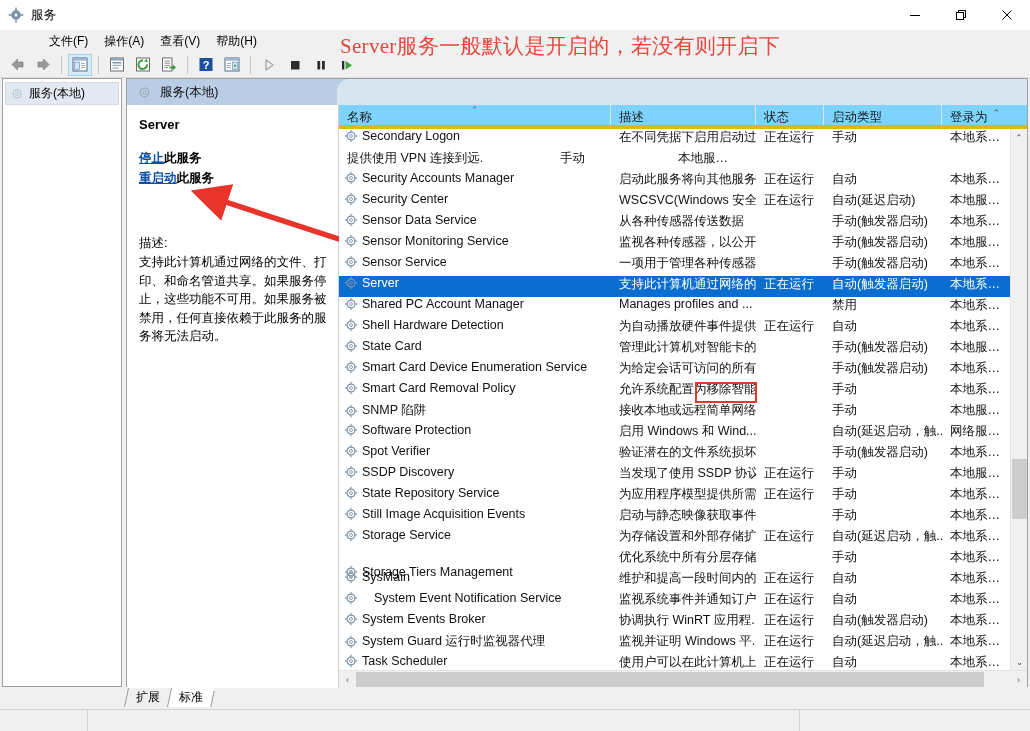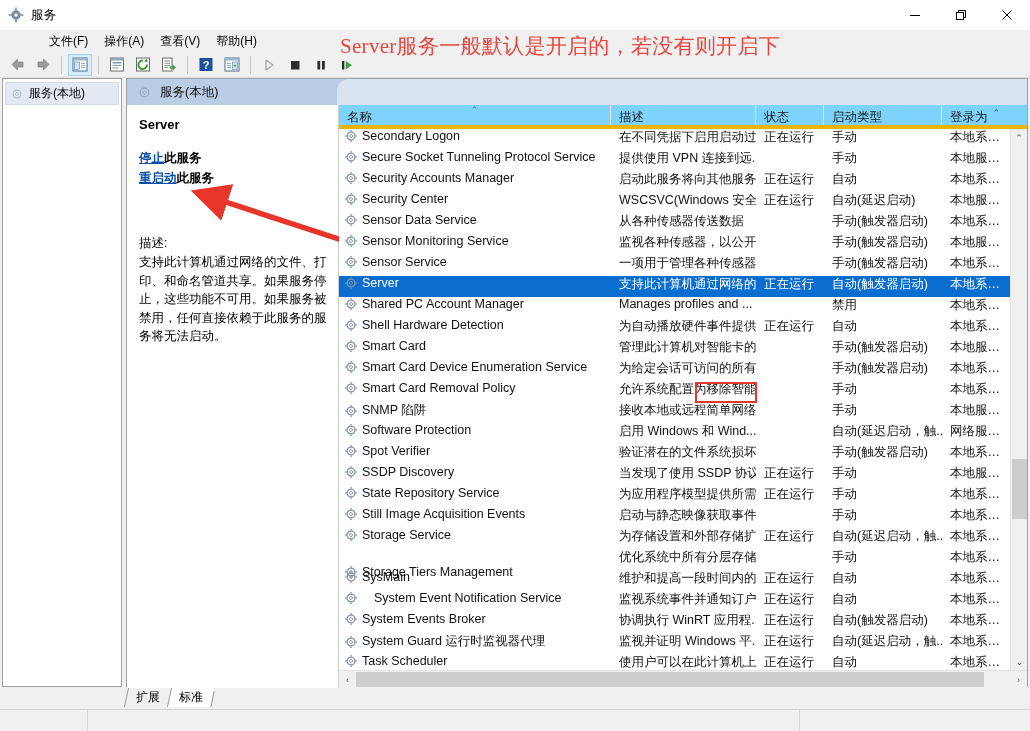--- a/index.html
+++ b/index.html
@@ -447,33 +447,20 @@
                     </g>
                   </svg>
                   <span>Secondary Logon</span>
                 </div>
                 <div class="lv-td" style="width: 145px; flex: 0 0 145px;">在不同凭据下启用启动过...</div>
                 <div class="lv-td" style="width: 68px; flex: 0 0 68px;">正在运行</div>
                 <div class="lv-td" style="width: 118px; flex: 0 0 118px;">手动</div>
                 <div class="lv-td" style="width: 60px; flex: 0 0 60px;">本地系…</div>
               </div>
               <div class="lv-row">
-                <div class="lv-td name" style="width: 272px; flex: 0 0 272px;">
-                  <svg viewBox="0 0 16 16" class="gear-glyph">
-                    <circle cx="8" cy="8" r="4.5" fill="none" stroke="#7d93a8" stroke-width="1.5"></circle>
-                    <circle cx="8" cy="8" r="1.7" fill="none" stroke="#7d93a8" stroke-width="1"></circle>
-                    <g fill="#7d93a8">
-                      <rect x="7.3" y="1" width="1.4" height="2"></rect>
-                      <rect x="7.3" y="13" width="1.4" height="2"></rect>
-                      <rect x="1" y="7.3" width="2" height="1.4"></rect>
-                      <rect x="13" y="7.3" width="2" height="1.4"></rect>
-                    </g>
-                  </svg>
-                  <span>Secure Socket Tunneling Protocol Service</span>
-                </div>
                 <div class="lv-td" style="width: 145px; flex: 0 0 145px;">提供使用 VPN 连接到远...</div>
                 <div class="lv-td" style="width: 68px; flex: 0 0 68px;"></div>
                 <div class="lv-td" style="width: 118px; flex: 0 0 118px;">手动</div>
                 <div class="lv-td" style="width: 60px; flex: 0 0 60px;">本地服…</div>
               </div>
               <div class="lv-row">
                 <div class="lv-td name" style="width: 272px; flex: 0 0 272px;">
                   <svg viewBox="0 0 16 16" class="gear-glyph">
                     <circle cx="8" cy="8" r="4.5" fill="none" stroke="#7d93a8" stroke-width="1.5"></circle>
                     <circle cx="8" cy="8" r="1.7" fill="none" stroke="#7d93a8" stroke-width="1"></circle>
@@ -629,21 +616,21 @@
                   <svg viewBox="0 0 16 16" class="gear-glyph">
                     <circle cx="8" cy="8" r="4.5" fill="none" stroke="#7d93a8" stroke-width="1.5"></circle>
                     <circle cx="8" cy="8" r="1.7" fill="none" stroke="#7d93a8" stroke-width="1"></circle>
                     <g fill="#7d93a8">
                       <rect x="7.3" y="1" width="1.4" height="2"></rect>
                       <rect x="7.3" y="13" width="1.4" height="2"></rect>
                       <rect x="1" y="7.3" width="2" height="1.4"></rect>
                       <rect x="13" y="7.3" width="2" height="1.4"></rect>
                     </g>
                   </svg>
-                  <span>Smart Card</span>
+                  <span>State Card</span>
                 </div>
                 <div class="lv-td" style="width: 145px; flex: 0 0 145px;">管理此计算机对智能卡的...</div>
                 <div class="lv-td" style="width: 68px; flex: 0 0 68px;"></div>
                 <div class="lv-td" style="width: 118px; flex: 0 0 118px;">手动(触发器启动)</div>
                 <div class="lv-td" style="width: 60px; flex: 0 0 60px;">本地服…</div>
               </div>
               <div class="lv-row">
                 <div class="lv-td name" style="width: 272px; flex: 0 0 272px;">
                   <svg viewBox="0 0 16 16" class="gear-glyph">
                     <circle cx="8" cy="8" r="4.5" fill="none" stroke="#7d93a8" stroke-width="1.5"></circle>

